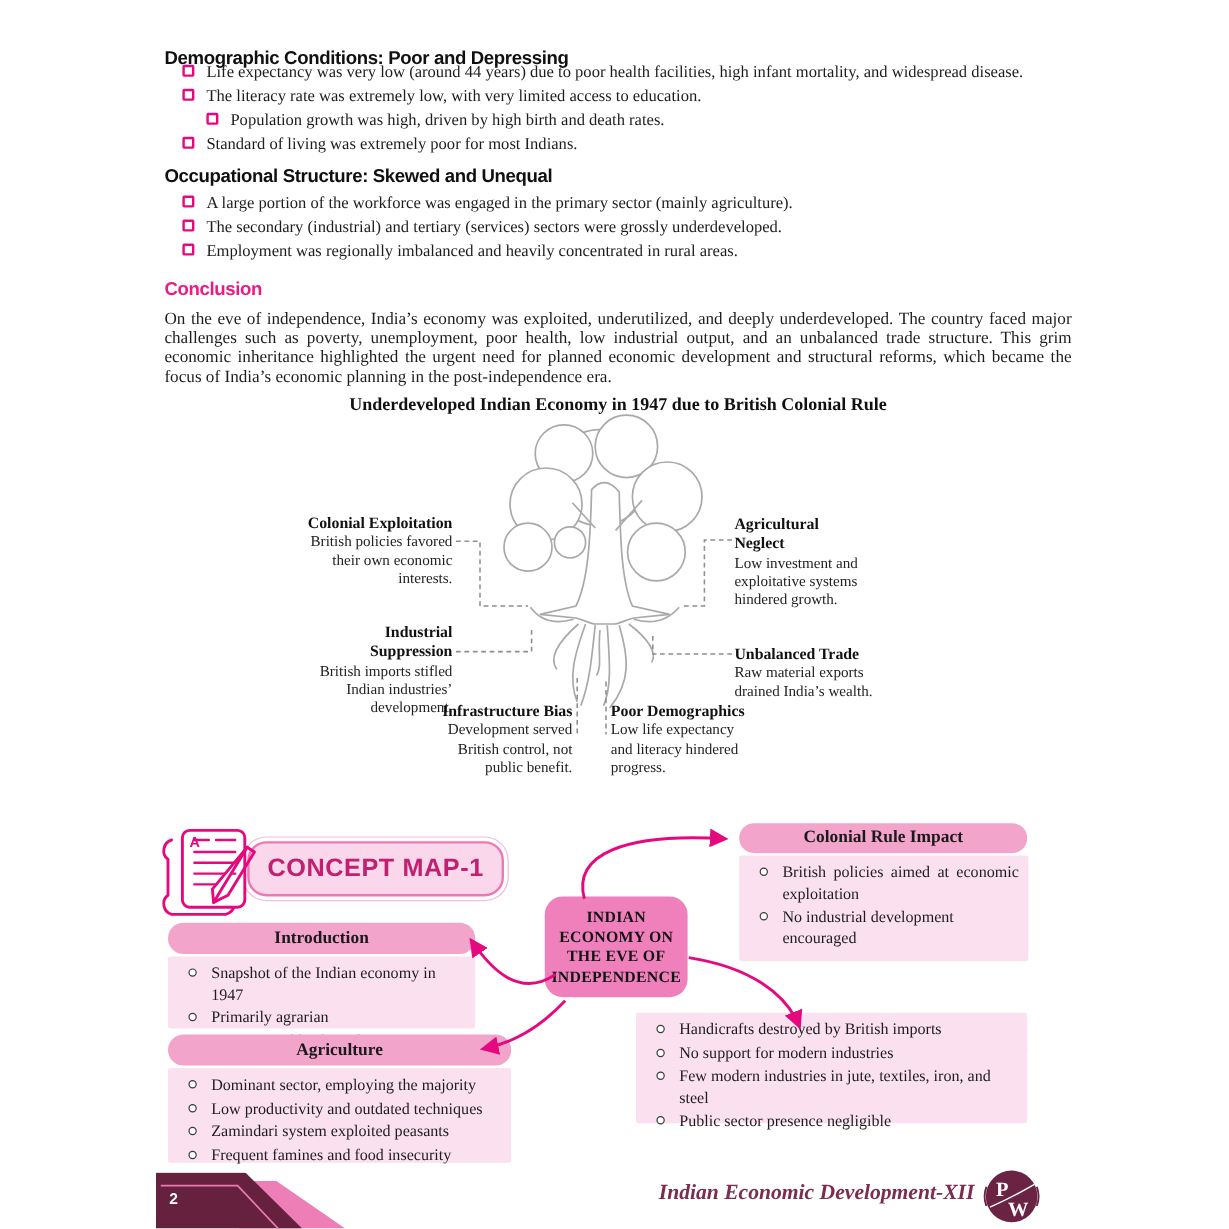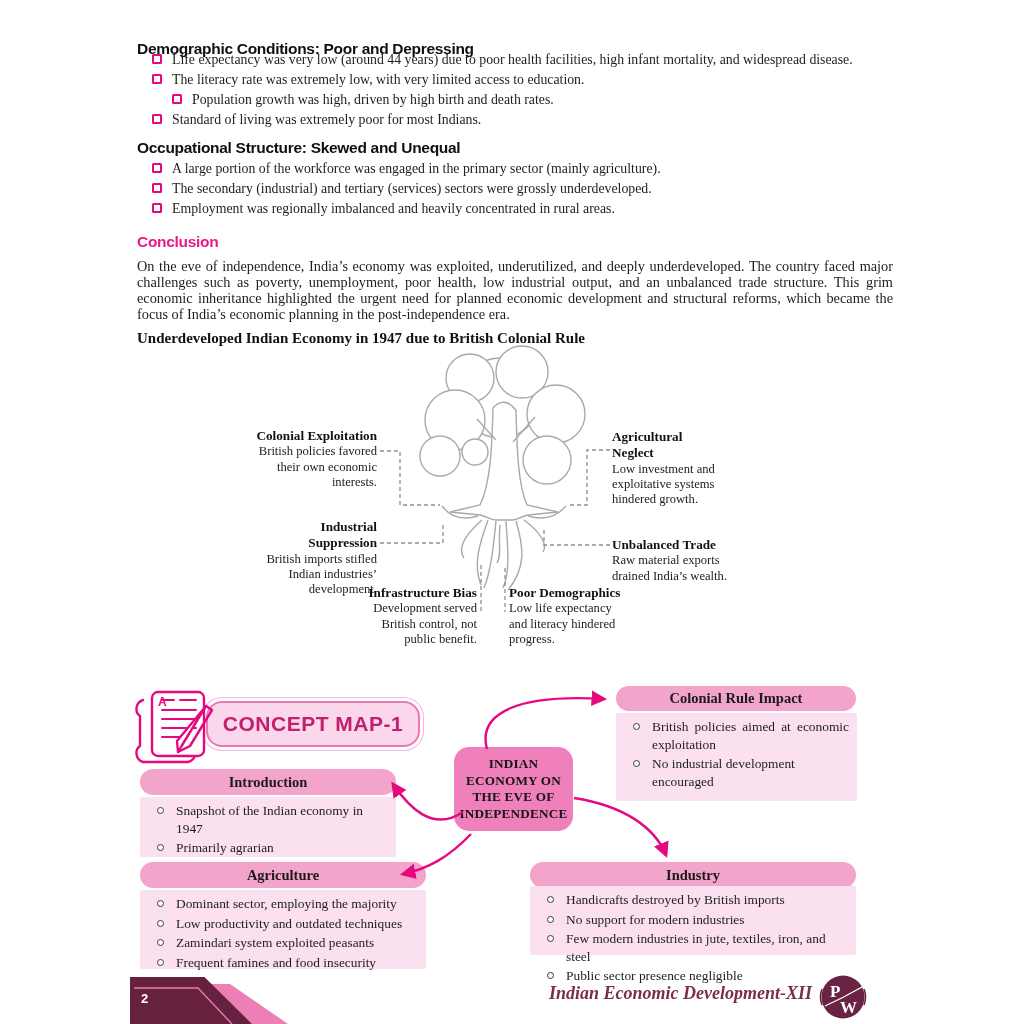--- a/index.html
+++ b/index.html
@@ -15,21 +15,21 @@
   .h-pink { color:#EC1A85; }
 
   
   .chk-row { position:absolute; left:152px; width:745px; display:flex; align-items:flex-start; }
   .chk { flex:0 0 auto; width:10px; height:10px; border:2px solid #E5097F; border-radius:1.5px;
          margin:3px 10px 0 0; background:#fff; }
   .chk-text { font-size:13.8px; line-height:18px; color:#1d1d1d; }
 
   .para { font-size:14.3px; line-height:16px; text-align:justify; color:#1d1d1d; }
 
-  .dgm-title { font-weight:bold; font-size:15px; color:#111; }
+  .dgm-title { font-weight:bold; font-size:15px; text-align:center; color:#111; }
 
   
   .lbl { position:absolute; font-size:12.6px; line-height:1.22; color:#222; }
   .lbl b { font-size:13.2px; color:#111; }
   .ra { text-align:right; }
   .la { text-align:left; }
 
   
   .banner-box { position:absolute; left:206px; top:701px; width:214px; height:46px;
                 background:#FAD7EA; border:2px solid #EE77B5; border-radius:16px;
@@ -191,21 +191,21 @@
       </div>
     <div class="cm-item">
         <span class="cm-dot"></span>
         <span class="cm-text">No industrial development encouraged</span>
       </div>
   </div>
 
   <div class="cm-header" style="left:530px; top:862px; width:326px; height:26px;">
     <span>Industry</span>
   </div>
-  <div class="cm-body" style="left:530px; top:886px; width:326px; height:69px;">
+  <div class="cm-body" style="left:530px; top:844px; width:326px; height:92px;">
     <div class="cm-item">
         <span class="cm-dot"></span>
         <span class="cm-text">Handicrafts destroyed by British imports</span>
       </div>
     <div class="cm-item">
         <span class="cm-dot"></span>
         <span class="cm-text">No support for modern industries</span>
       </div>
     <div class="cm-item">
         <span class="cm-dot"></span>

